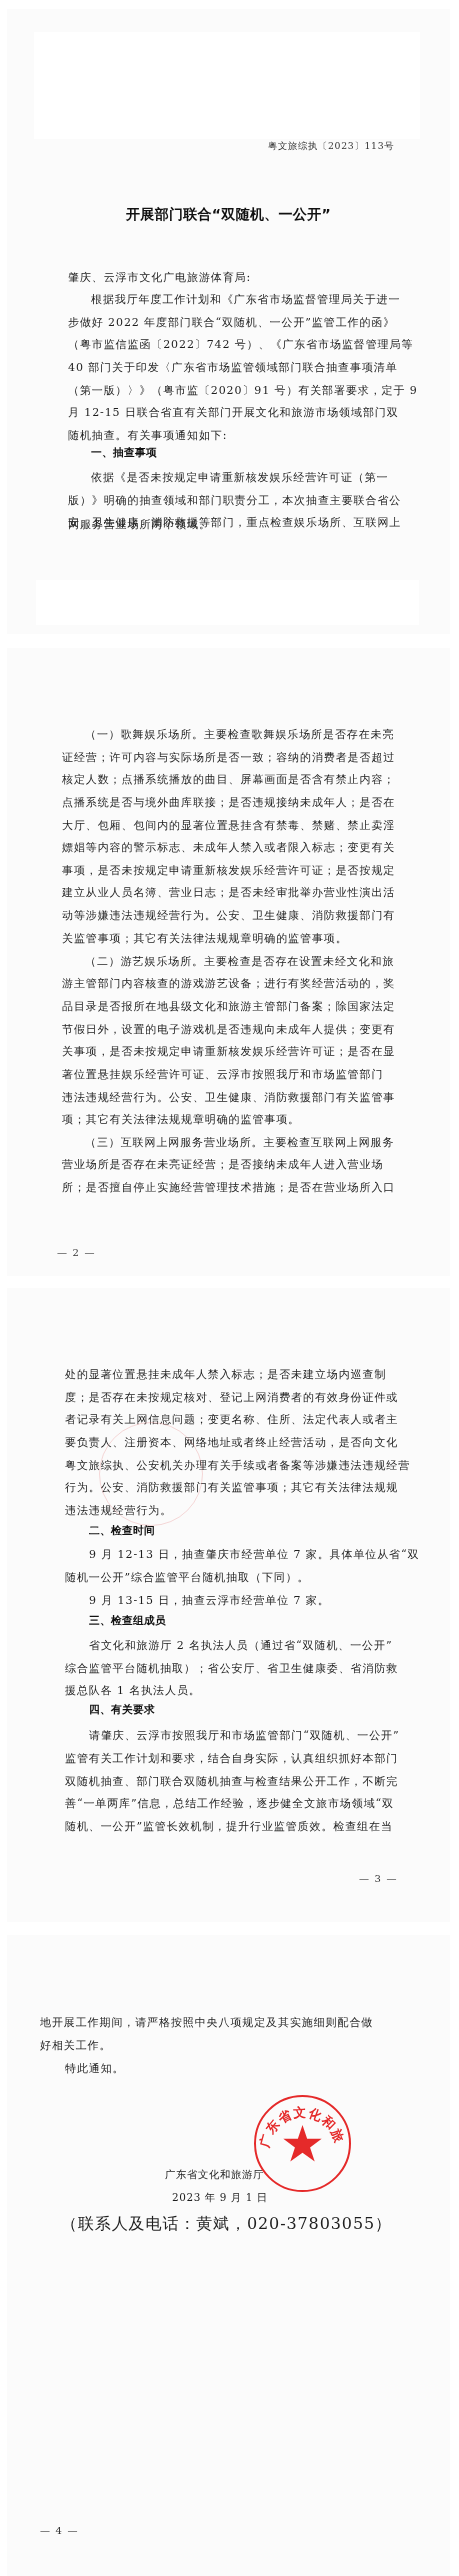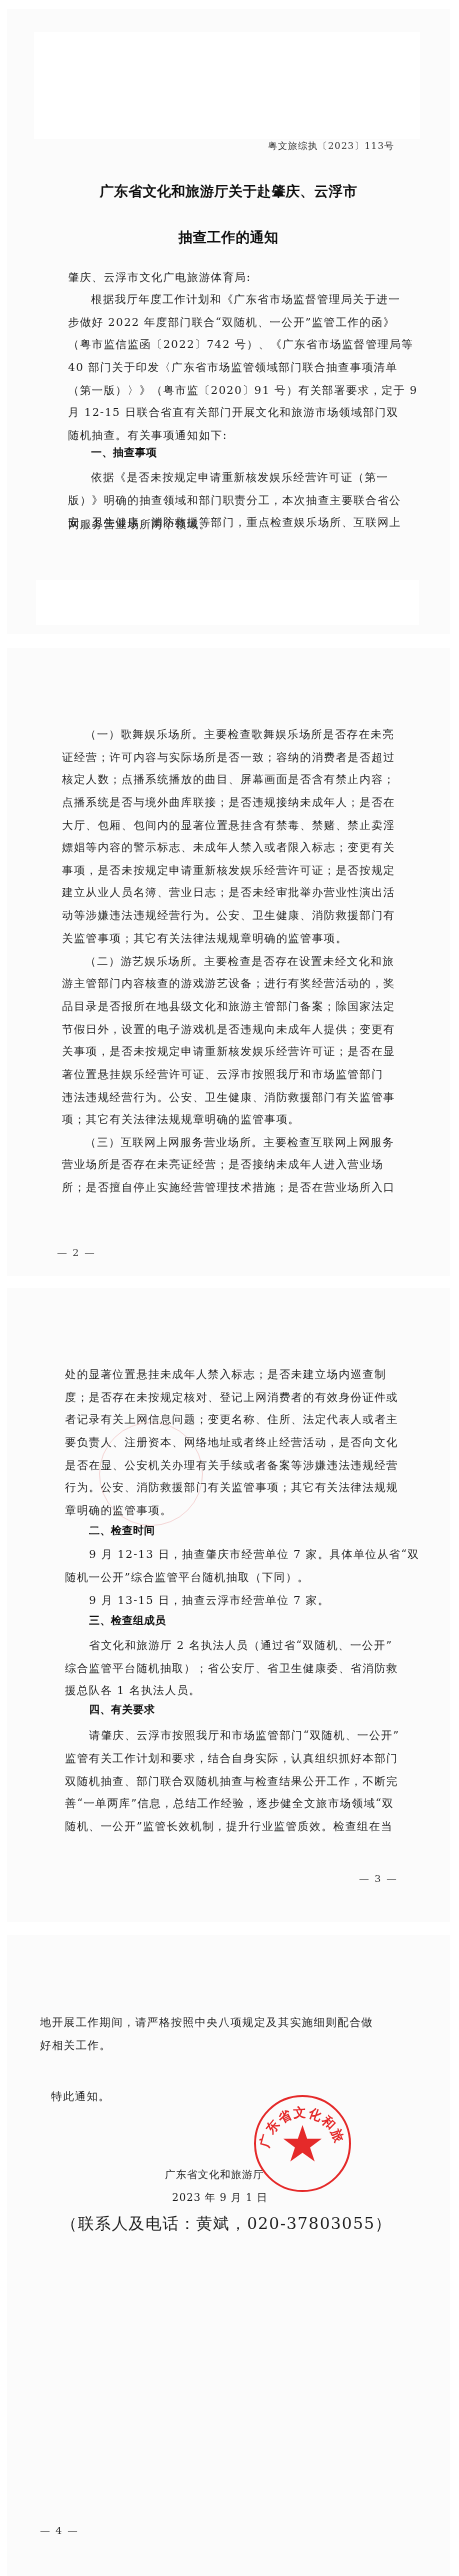--- a/index.html
+++ b/index.html
@@ -50,22 +50,21 @@
 </style>
 </head>
 <body>
 
 <div class="page" style="top:8.7px;height:625px;">
   <div class="inset" style="left:27px;top:23px;width:386px;height:107px;"></div>
   <div class="inset" style="left:29px;top:571px;width:383px;height:45px;"></div>
 
   <div class="t docno" style="left:261px;top:132px;">粤文旅综执〔2023〕113号</div>
 
-  <div class="t title" style="top:175px;">广东省文化和旅游厅关于赴肇庆、云浮市</div>
-  <div class="t title" style="top:221px;">抽查工作的通知</div>
+  <div class="t title" style="top:198px;">开展部门联合“双随机、一公开”</div>
 
   <div class="t" style="left:61px;top:263px;">肇庆、云浮市文化广电旅游体育局:</div>
 
   <div class="t" style="left:84px;top:285px;">根据我厅年度工作计划和《广东省市场监督管理局关于进一</div>
   <div class="t" style="left:61px;top:308px;">步做好 2022 年度部门联合“双随机、一公开”监管工作的函》</div>
   <div class="t" style="left:61px;top:330px;">（粤市监信监函〔2022〕742 号）、《广东省市场监督管理局等</div>
   <div class="t" style="left:61px;top:353px;">40 部门关于印发〈广东省市场监管领域部门联合抽查事项清单</div>
   <div class="t" style="left:61px;top:376px;">（第一版）〉》（粤市监〔2020〕91 号）有关部署要求，定于 9</div>
   <div class="t" style="left:61px;top:398px;">月 12-15 日联合省直有关部门开展文化和旅游市场领域部门双</div>
   <div class="t" style="left:61px;top:421px;">随机抽查。有关事项通知如下:</div>
@@ -103,23 +102,23 @@
   <div class="t" style="left:55px;top:534px;">所；是否擅自停止实施经营管理技术措施；是否在营业场所入口</div>
 
   <div class="t pn" style="left:50px;top:600px;">— 2 —</div>
 </div>
 
 <div class="page" style="top:1288px;height:634px;">
   <div class="t" style="left:58px;top:81px;">处的显著位置悬挂未成年人禁入标志；是否未建立场内巡查制</div>
   <div class="t" style="left:58px;top:104px;">度；是否存在未按规定核对、登记上网消费者的有效身份证件或</div>
   <div class="t" style="left:58px;top:126px;">者记录有关上网信息问题；变更名称、住所、法定代表人或者主</div>
   <div class="t" style="left:58px;top:149px;">要负责人、注册资本、网络地址或者终止经营活动，是否向文化</div>
-  <div class="t" style="left:58px;top:172px;">是否在显、公安机关办理有关手续或者备案等涉嫌违法违规经营</div>
+  <div class="t" style="left:58px;top:172px;">粤文旅综执、公安机关办理有关手续或者备案等涉嫌违法违规经营</div>
   <div class="t" style="left:58px;top:194px;">行为。公安、消防救援部门有关监管事项；其它有关法律法规规</div>
-  <div class="t" style="left:58px;top:217px;">章明确的监管事项。</div>
+  <div class="t" style="left:58px;top:217px;">违法违规经营行为。</div>
 
   <div class="t h" style="left:82px;top:238px;">二、检查时间</div>
   <div class="t" style="left:82px;top:261px;">9 月 12-13 日，抽查肇庆市经营单位 7 家。具体单位从省“双</div>
   <div class="t" style="left:58px;top:284px;text-align:right;">随机一公开”综合监管平台随机抽取（下同）。</div>
   <div class="t" style="left:82px;top:307px;">9 月 13-15 日，抽查云浮市经营单位 7 家。</div>
 
   <div class="t h" style="left:82px;top:328px;">三、检查组成员</div>
   <div class="t" style="left:82px;top:352px;">省文化和旅游厅 2 名执法人员（通过省“双随机、一公开”</div>
   <div class="t" style="left:58px;top:375px;">综合监管平台随机抽取）；省公安厅、省卫生健康委、省消防救</div>
   <div class="t" style="left:58px;top:397px;">援总队各 1 名执法人员。</div>
@@ -133,21 +132,21 @@
 
   <div class="t pn" style="left:352px;top:586px;">— 3 —</div>
 </div>
 
 <div class="stamp stamp-ghost"></div>
 
 <div class="page" style="top:1935px;height:641px;">
   <div class="t" style="left:33px;top:82px;">地开展工作期间，请严格按照中央八项规定及其实施细则配合做</div>
   <div class="t" style="left:33px;top:105px;">好相关工作。</div>
 
-  <div class="t" style="left:44px;top:128px;margin-top:28px;">特此通知。</div>
+  <div class="t" style="left:58px;top:128px;">特此通知。</div>
 
   <div class="t sig" style="left:158px;top:234px;">广东省文化和旅游厅</div>
   <div class="t sig" style="left:165px;top:257px;">2023 年 9 月 1 日</div>
 
   <div class="t" style="left:54px;top:281px;font-size:16px;">（联系人及电话：黄斌，020-37803055）</div>
 
   <div class="t pn" style="left:33px;top:591px;">— 4 —</div>
 </div>
 
 <div class="stamp stamp-main">

